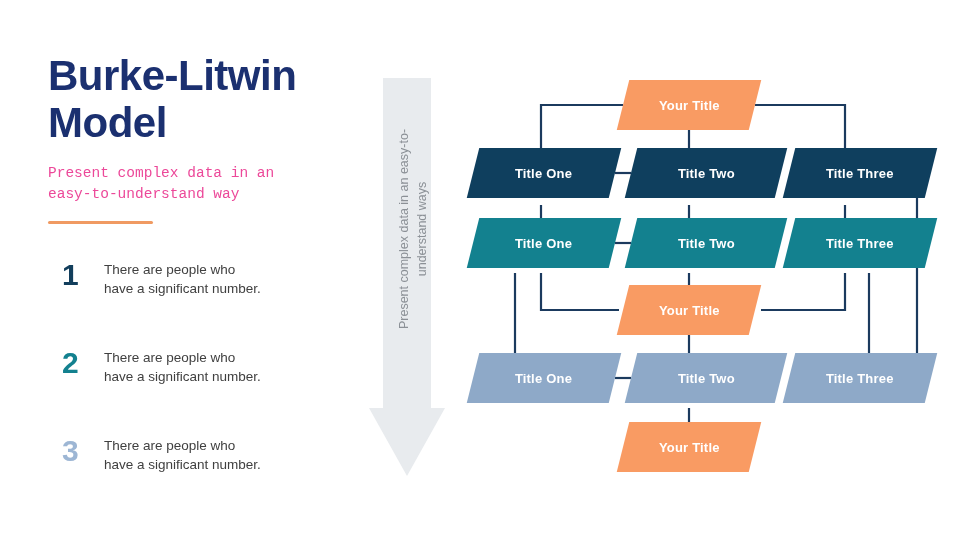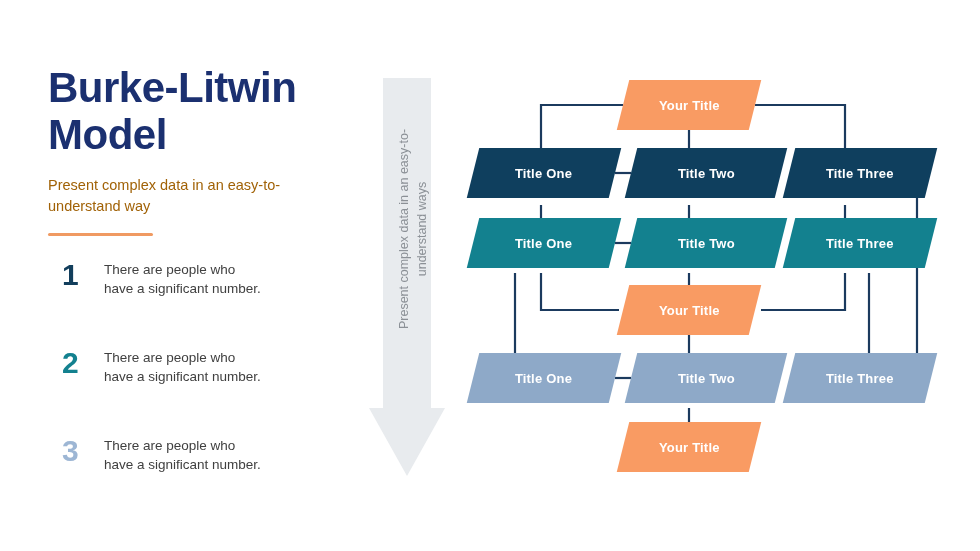--- a/index.html
+++ b/index.html
@@ -20,40 +20,41 @@
     left: 0; top: 0;
     width: 980px;
     height: 551px;
     background: #ffffff;
   }
 
   
   #left-panel {
     position: absolute;
     left: 48px;
-    top: 64px;
+    top: 52px;
     width: 300px;
   }
 
   #page-title {
     font-size: 42px;
     line-height: 1.12;
     font-weight: bold;
     color: #1b3070;
     letter-spacing: -0.5px;
     margin: 0;
     white-space: pre-line;
   }
 
   #subtitle {
     margin-top: 17px;
     font-size: 14.5px;
     line-height: 1.45;
-    color: #a16207;
+    color: #ec4899;
     width: 260px;
+    font-family: Liberation Mono, monospace;
   }
 
   #accent-rule {
     margin-top: 16px;
     width: 105px;
     height: 3px;
     background: #f09a62;
     border-radius: 2px;
   }
 

